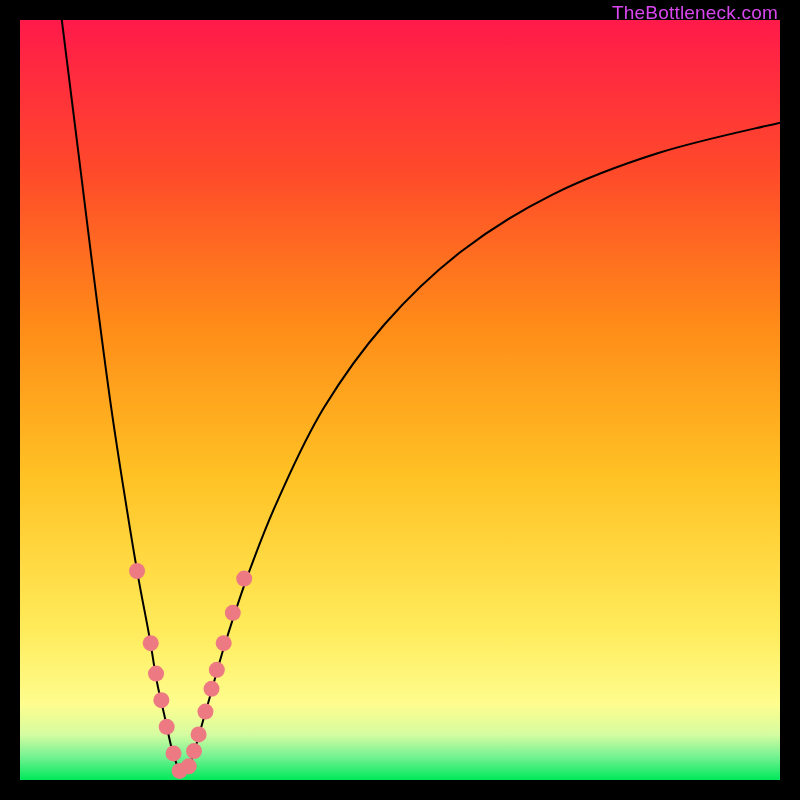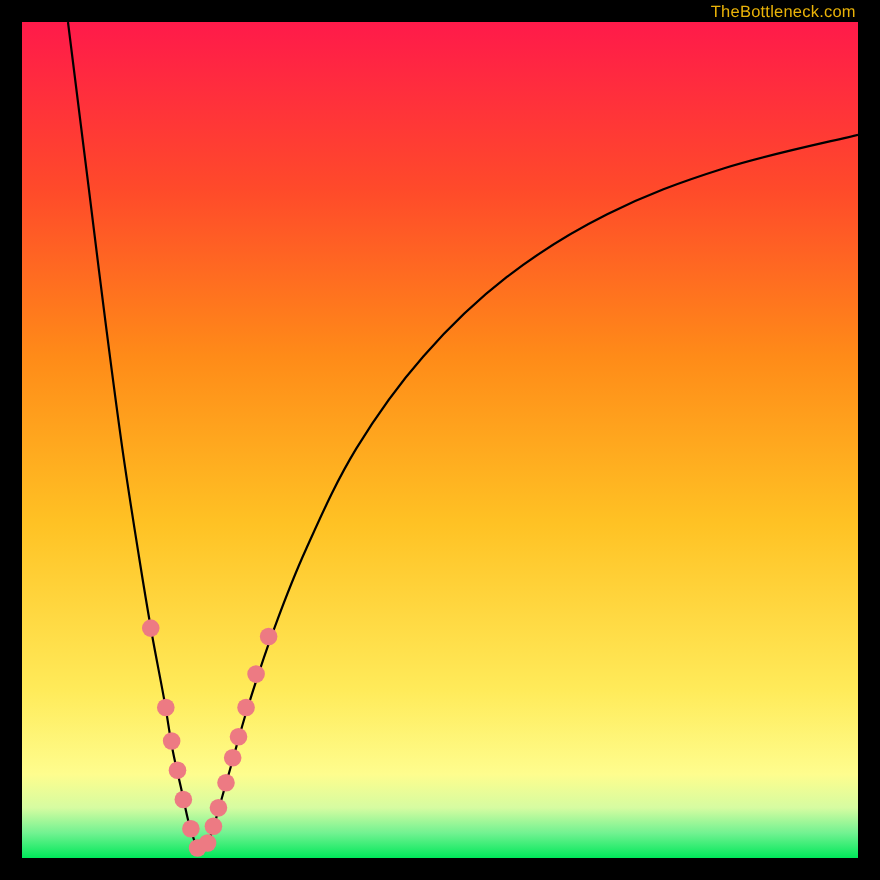--- a/index.html
+++ b/index.html
@@ -24,22 +24,22 @@
     left: 20px;
     top: 20px;
     width: 760px;
     height: 760px;
     
   }
   .watermark {
     position: absolute;
     top: 2px;
     right: 22px;
-    color: #eab308;
-    font-size: 15px;
+    color: #d946ef;
+    font-size: 19px;
     font-weight: 500;
     letter-spacing: 0.2px;
   }
   svg {
     position: absolute;
     left: 0;
     top: 0;
   }
 </style>
 </head>

